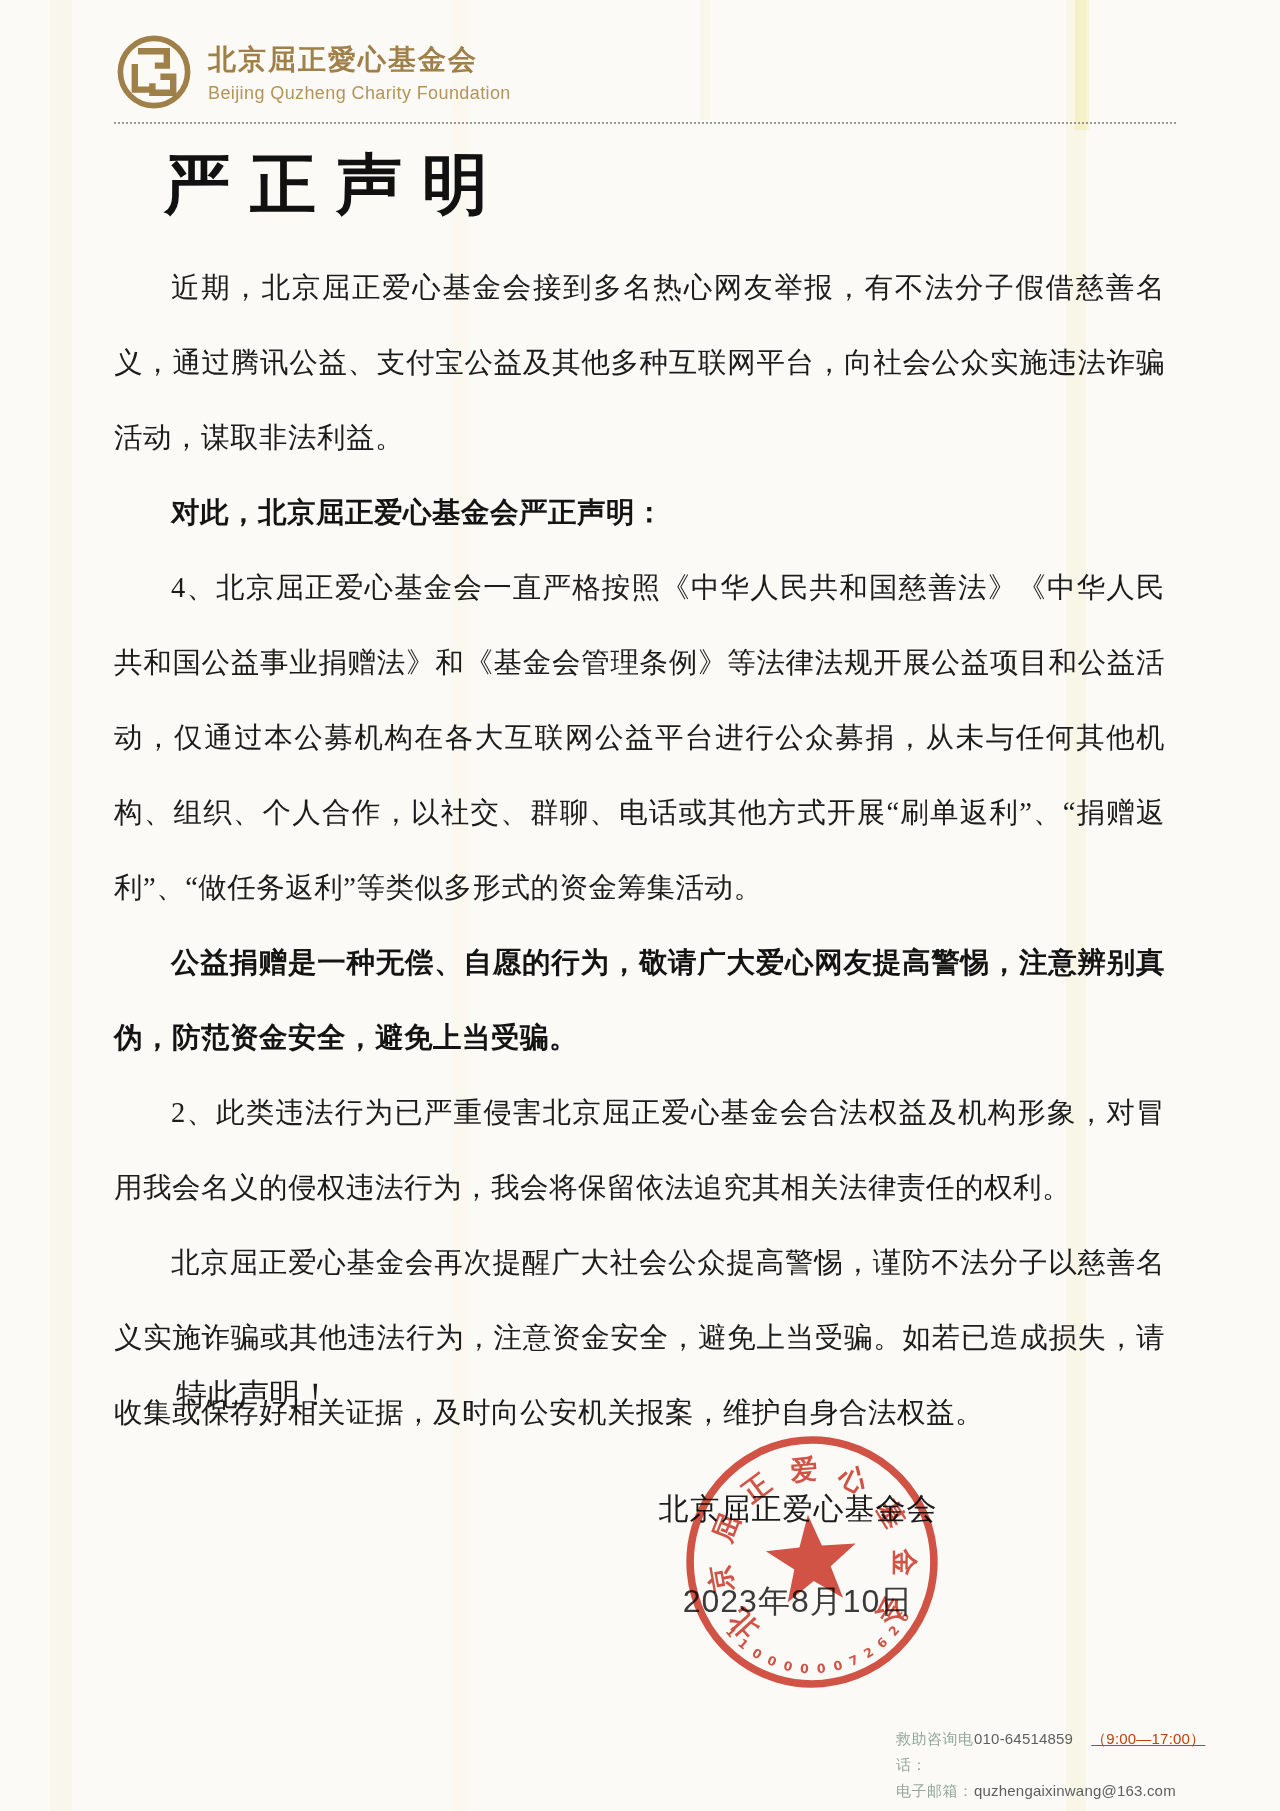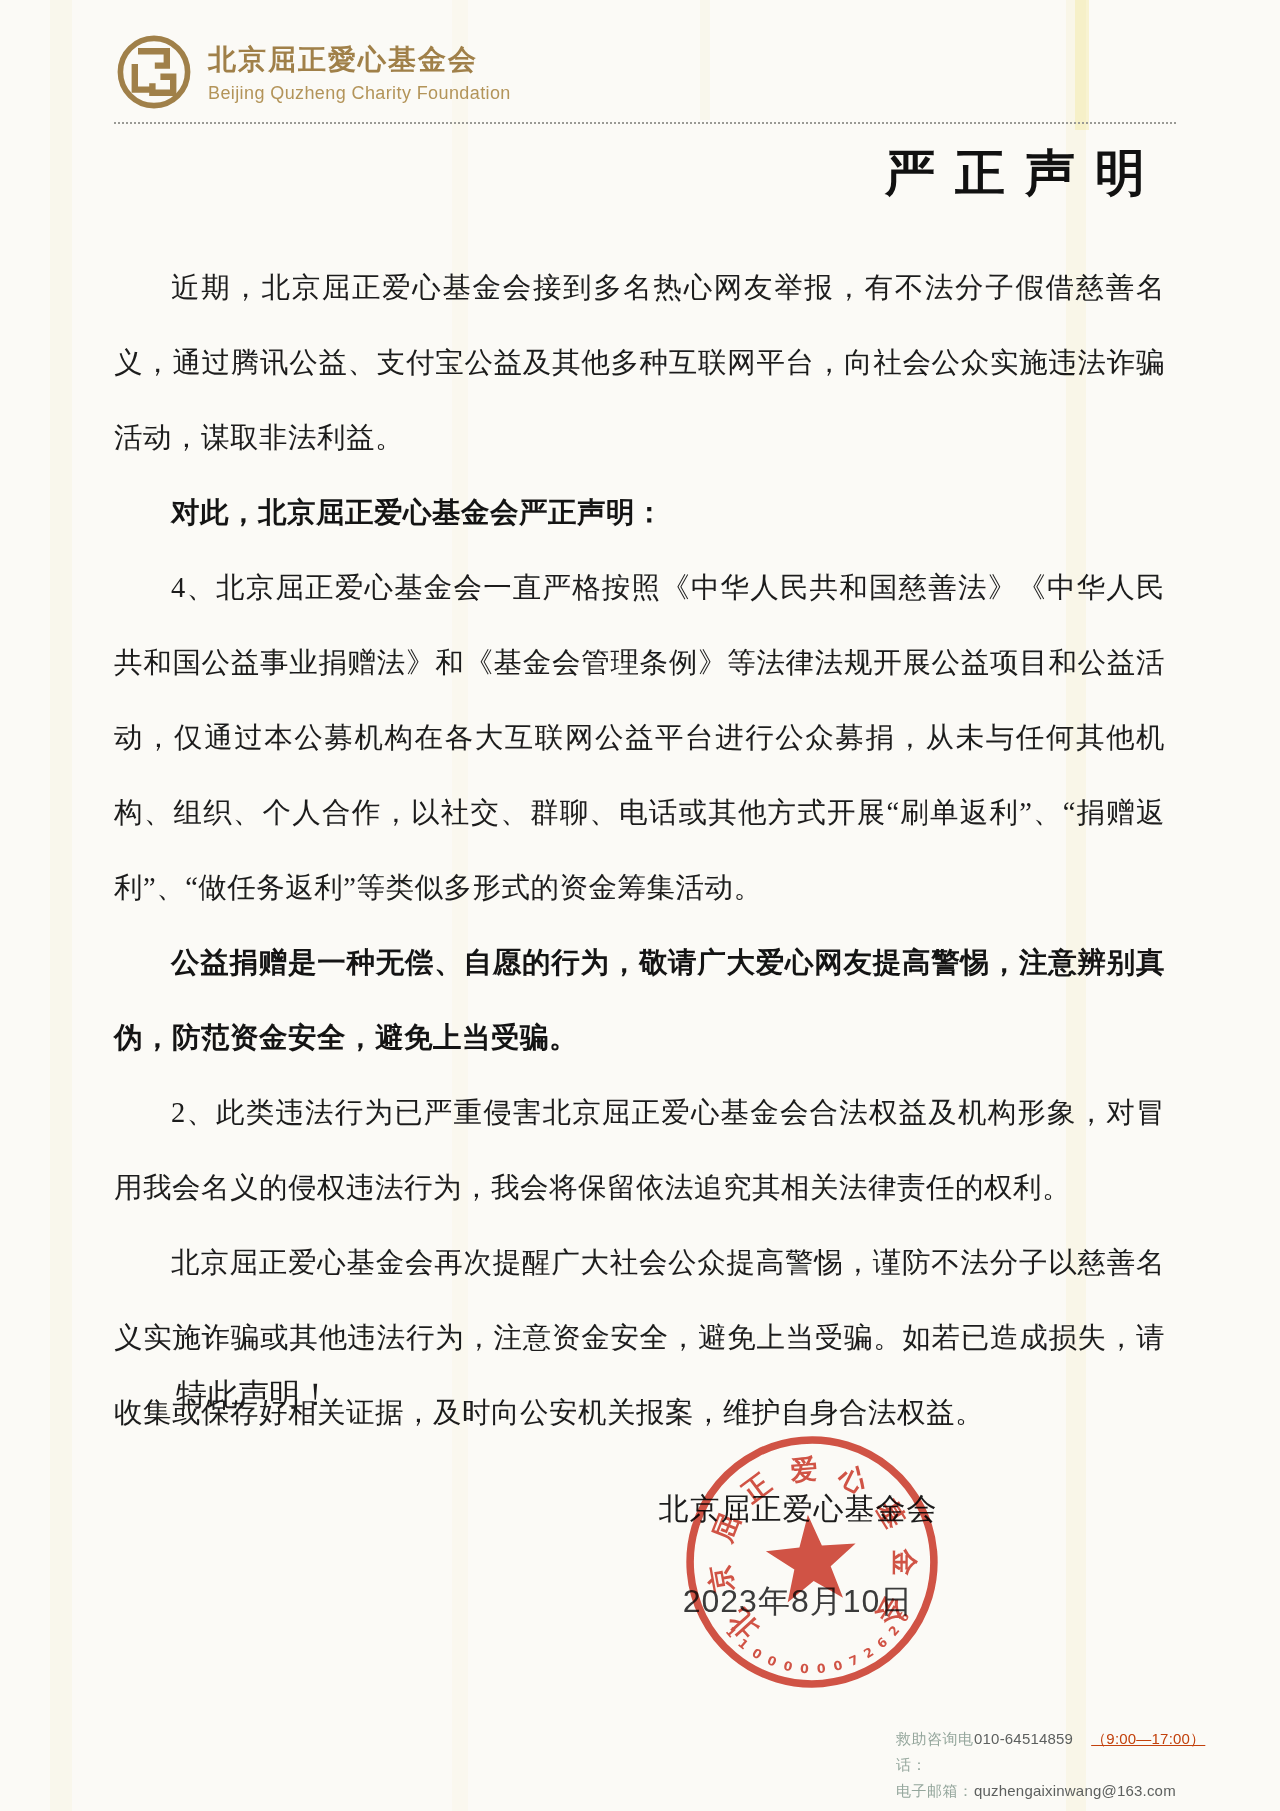--- a/index.html
+++ b/index.html
@@ -31,23 +31,23 @@
   }
   .logo-text .en {
     font-family:"Liberation Sans","DejaVu Sans",sans-serif;
     font-size:18px; color:#b39459; margin-top:4px; letter-spacing:0.4px;
   }
   .rule { margin-top:8px; border-bottom:2px dotted #9a9a95; height:0; }
 
   
   .doc-title {
     position:absolute; left:114px; top:140px; width:1051px;
-    text-align:right; text-indent:50px;
+    text-align:left; text-indent:50px;
     font-family:"DejaVu Sans","Liberation Sans",sans-serif;
-    font-weight:bold; font-size:50px; letter-spacing:20px; color:#111;
+    font-weight:bold; font-size:66px; letter-spacing:20px; color:#111;
   }
 
   
   .body-text { position:absolute; left:114px; top:250px; width:1051px; }
   .body-text p {
     font-size:28.5px; line-height:75px; letter-spacing:0.5px;
     text-align:justify; text-justify:inter-ideograph;
     text-indent:2em; color:#1c1c1c;
   }
   .body-text p.b { font-weight:bold; color:#141414; }

